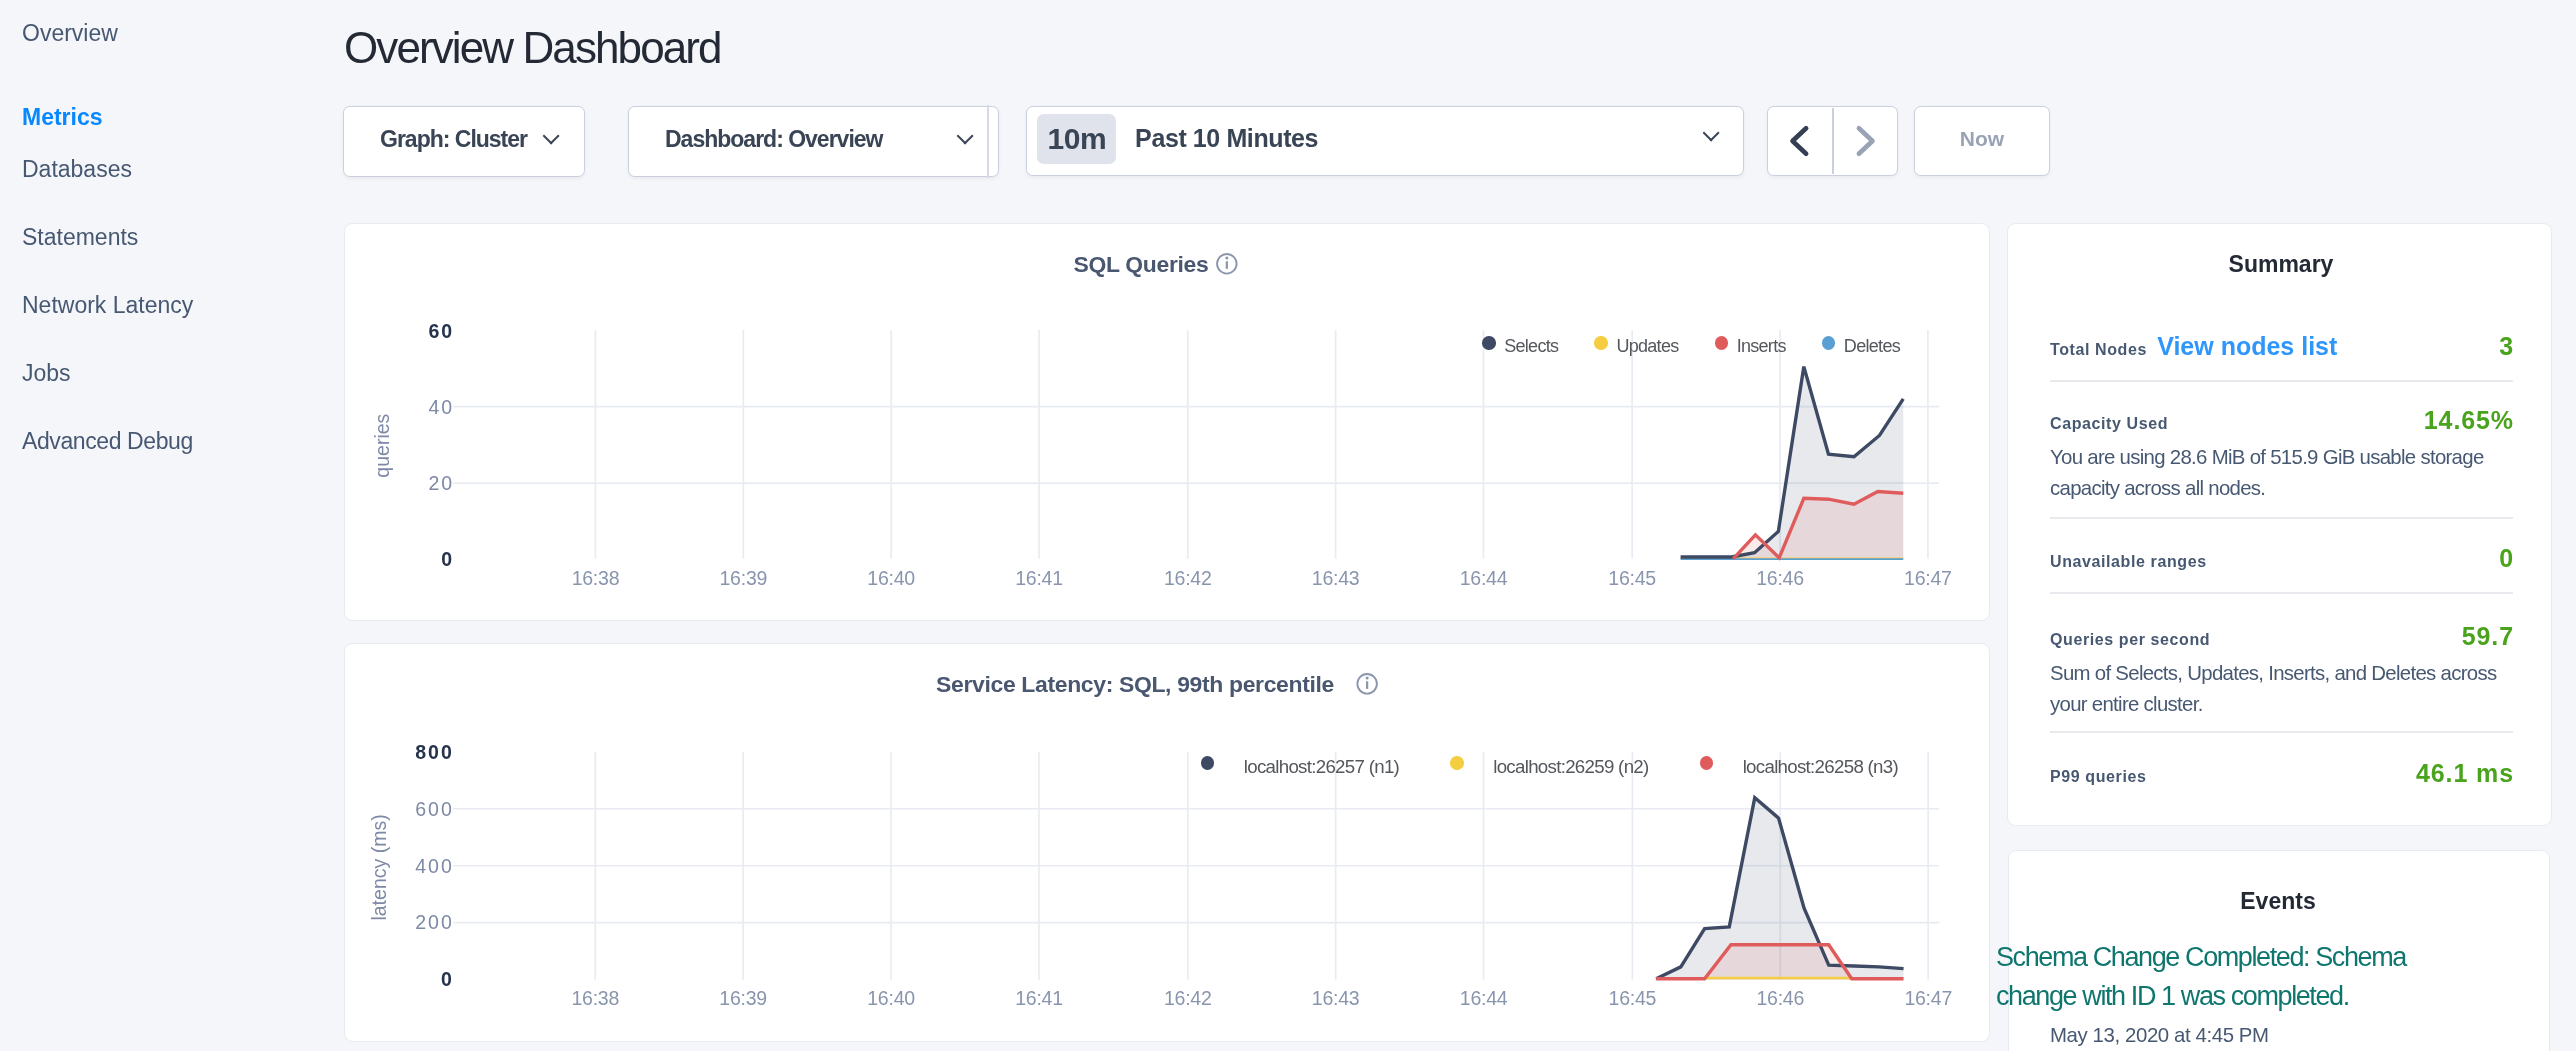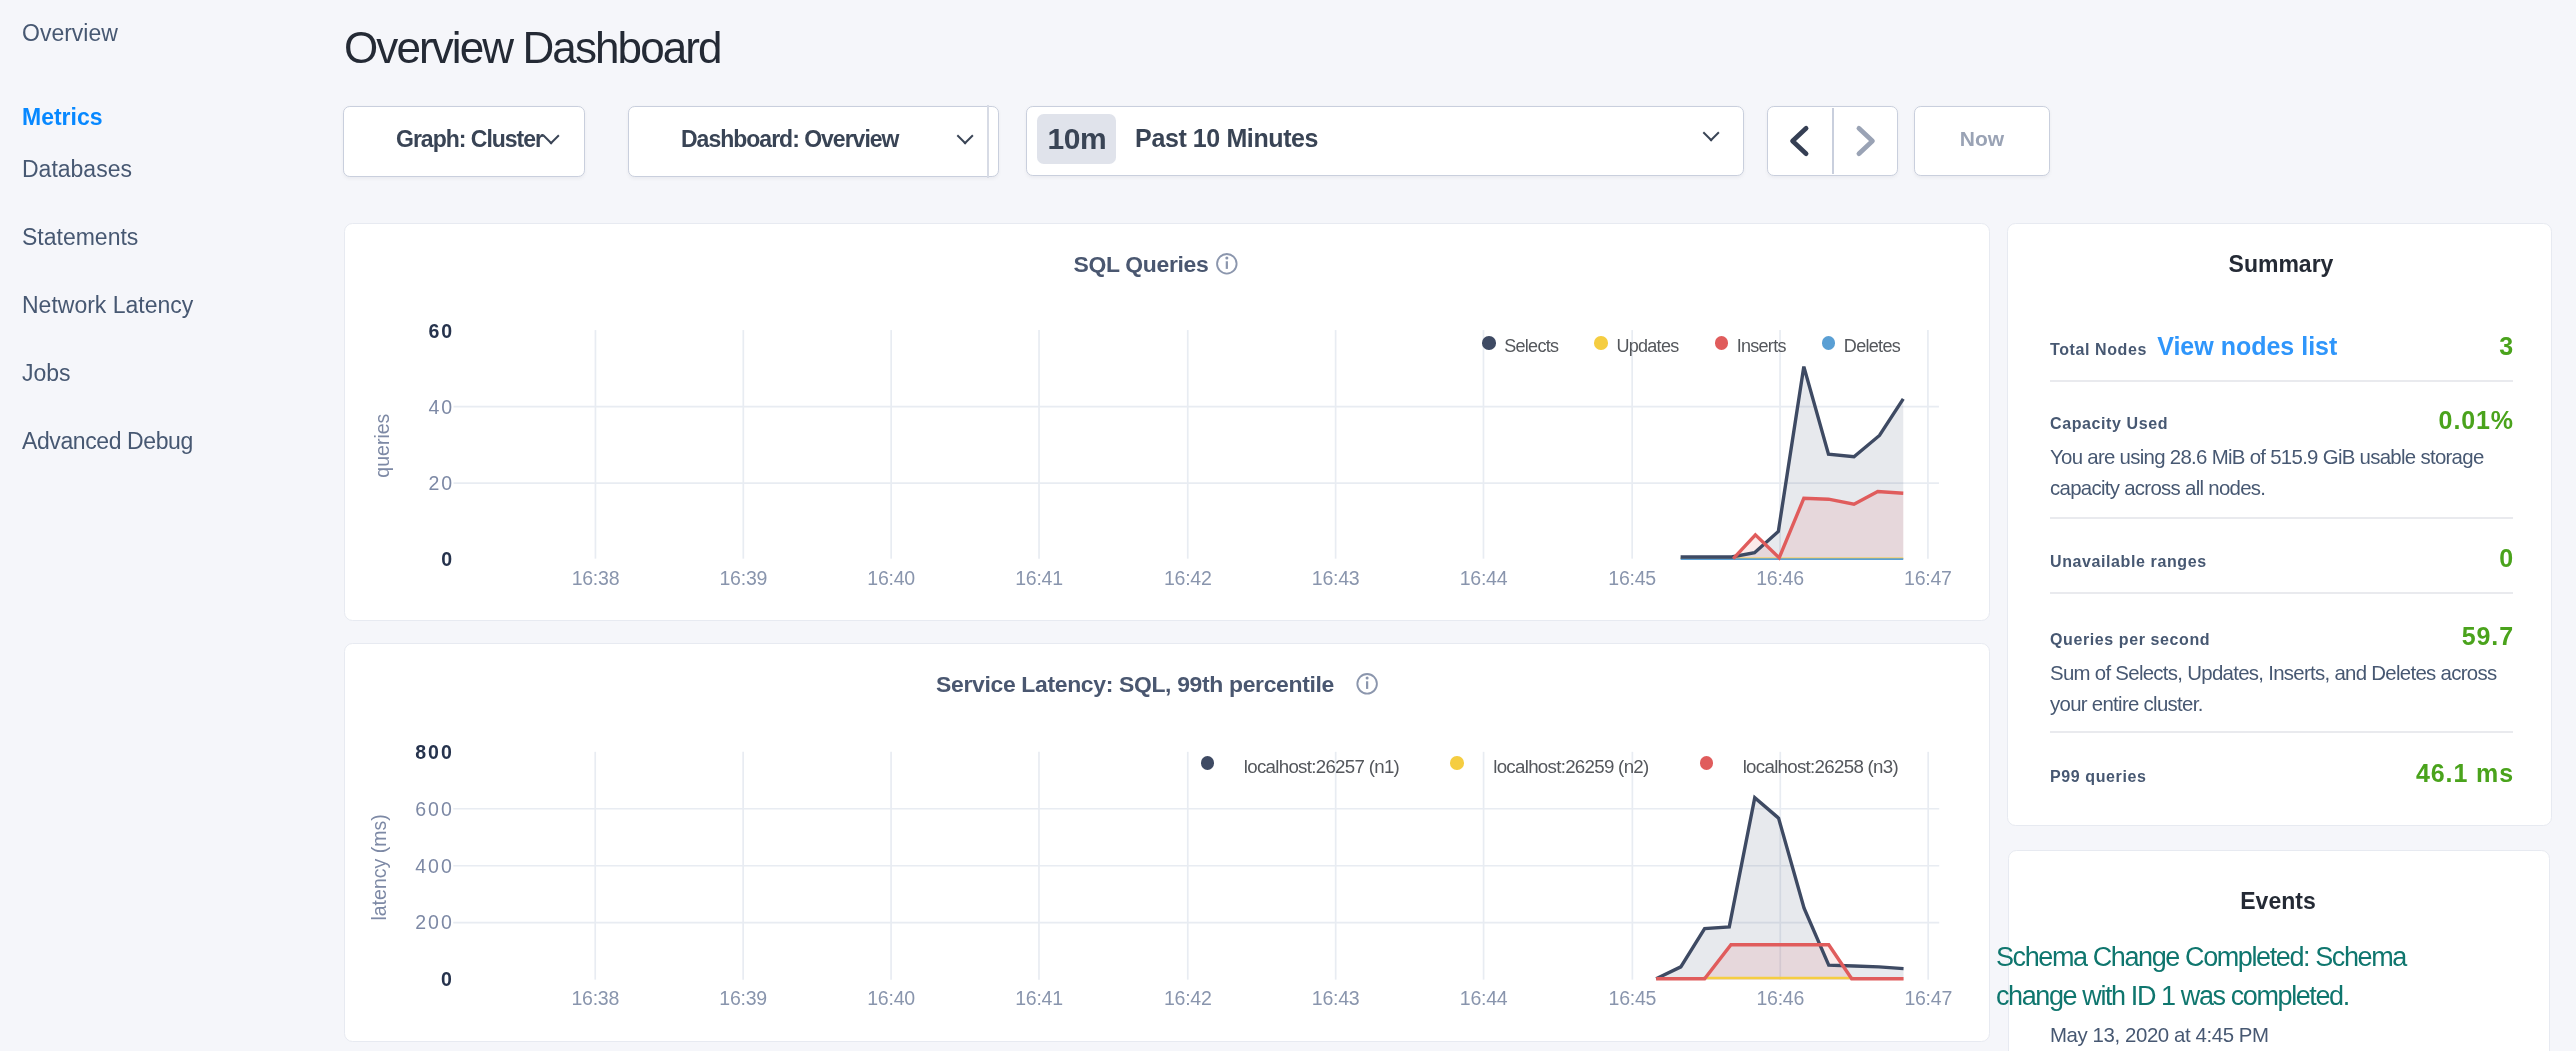--- a/index.html
+++ b/index.html
@@ -14,21 +14,21 @@
 
 .nav { position:absolute; left:22px; font-size:23px; line-height:23px; color:#475872; white-space:nowrap; }
 .nav.active { color:#0788ff; font-weight:bold;margin-top:16px; }
 
 .title { position:absolute; left:344px; top:26px; font-size:44px; line-height:44px; color:#242a35; letter-spacing:-1.9px; }
 
 .btn {
   position:absolute; background:#fff; border:1.7px solid #c9cfdd; border-radius:6.8px;
   display:flex; align-items:center; justify-content:flex-start;
   font-size:23px; font-weight:bold; color:#394455; letter-spacing:-1px;
-  padding-left:52px; padding-bottom:4.3px;
+  padding-left:36px; padding-bottom:4.3px;
   box-shadow:0 1.7px 3.4px rgba(60,70,90,0.06);
 }
 .chev { display:inline-block; width:14.5px; height:14.5px; position:relative; }
 .chev::before {
   content:""; position:absolute; left:0.9px; top:0px; width:10.2px; height:10.2px;
   border-right:2.6px solid #394455; border-bottom:2.6px solid #394455; transform:rotate(45deg);
 }
 
 .card { position:absolute; background:#fff; border:1.7px solid #e7eaf1; border-radius:8.5px; }
 
@@ -201,21 +201,21 @@
 
 <div class="srow" style="top:332px;">
   <span class="srow-label">Total Nodes</span>
   <span style="color:#2f96fb; font-weight:bold; font-size:25px; margin-left:10.2px; letter-spacing:0;">View nodes list</span>
   <span class="srow-val">3</span>
 </div>
 <div class="sdivider" style="top:380px;"></div>
 
 <div class="srow" style="top:406px;">
   <span class="srow-label">Capacity Used</span>
-  <span class="srow-val">0.01%</span>
+  <span class="srow-val">14.65%</span>
 </div>
 <div class="sdesc" style="top:442px;">You are using 28.6 MiB of 515.9 GiB usable storage<br>capacity across all nodes.</div>
 <div class="sdivider" style="top:517px;"></div>
 
 <div class="srow" style="top:544px;">
   <span class="srow-label">Unavailable ranges</span>
   <span class="srow-val">0</span>
 </div>
 <div class="sdivider" style="top:592px;"></div>
 

